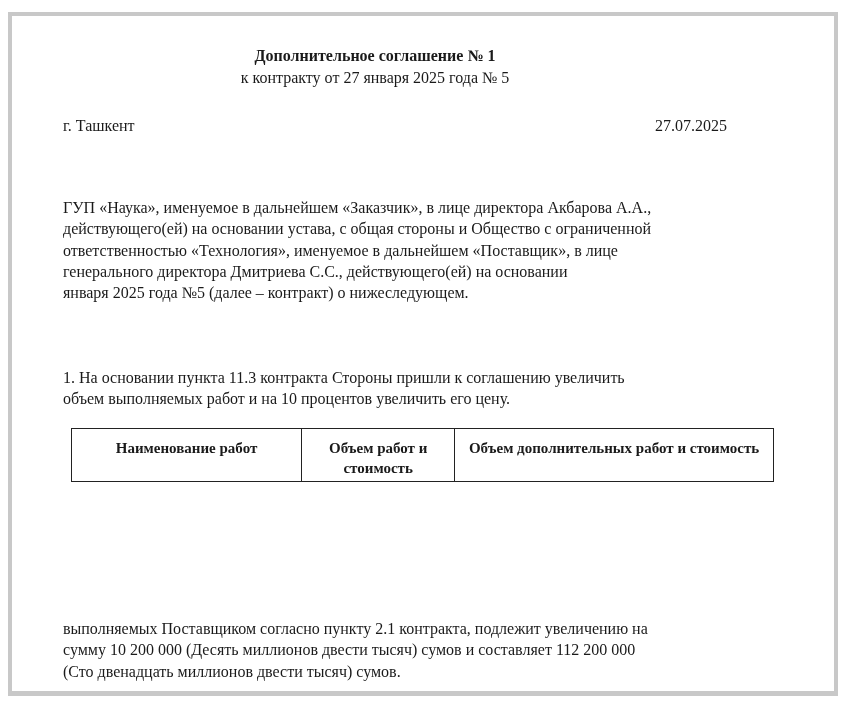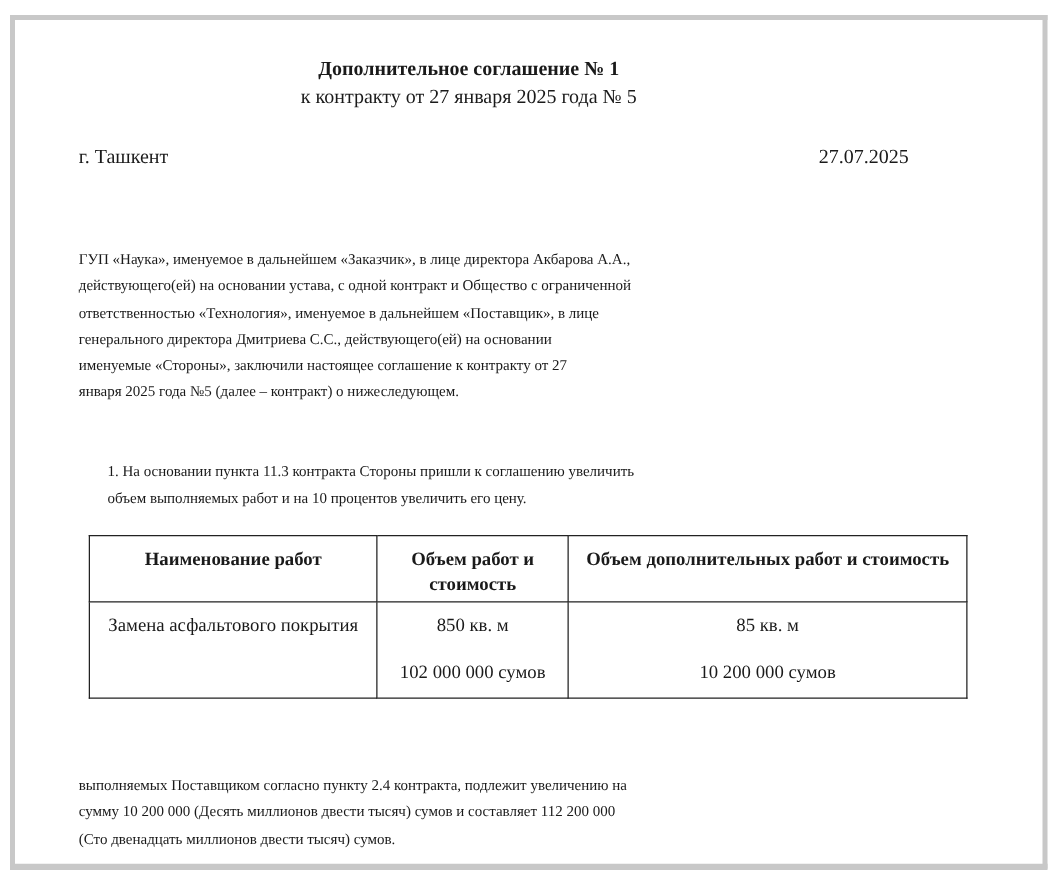--- a/index.html
+++ b/index.html
@@ -10,24 +10,24 @@
   .frame {
     position:absolute; left:8px; top:12px; width:822px; height:690px;
     border:4px solid #c8c8c8; border-bottom:none; background:#fff;
   }
   .title { position:absolute; left:0; width:750px; text-align:center; font-size:16px; }
   .t1 { top:47px; font-weight:bold; }
   .t2 { top:69px; }
   .city { position:absolute; left:63px; top:117px; font-size:16px; }
   .date { position:absolute; left:655px; top:117px; font-size:16px; }
   .para {
-    position:absolute; left:63px; width:720px; font-size:12px; line-height:21.3px;
+    position:absolute; left:63px; width:720px; font-size:16px; line-height:21.3px;
   }
   .p1 { top:197px; }
-  .p2 { top:367px;margin-left:23px; }
+  .p2 { top:367px; }
   .p3 { top:618px; }
   .line { white-space:nowrap; display:block; }
   table {
     position:absolute; left:71px; top:428px; width:703px; border-collapse:collapse;
     font-size:15px;
     padding-left:18px;
   }
   td, th { border:1px solid #222; text-align:center; vertical-align:top; padding:0; }
   th { font-weight:bold; height:53px; padding-top:9px; box-sizing:border-box; line-height:20px; }
   td { height:77px; padding-top:9px; line-height:20px; box-sizing:border-box; }
@@ -44,55 +44,41 @@
 <div class="frame"></div>
 
 <div class="title t1">Дополнительное соглашение № 1</div>
 <div class="title t2">к контракту от 27 января 2025 года № 5</div>
 
 <div class="city">г. Ташкент</div>
 <div class="date">27.07.2025</div>
 
 <div class="para p1">
   <span class="line">ГУП «Наука», именуемое в дальнейшем «Заказчик», в лице директора Акбарова А.А.,</span>
-  <span class="line">действующего(ей) на основании устава, с одной контракт и Общество с ограниченной</span>
+  <span class="line">действующего(ей) на основании устава, с общая стороны и Общество с ограниченной</span>
   <span class="line">ответственностью «Технология», именуемое в дальнейшем «Поставщик», в лице</span>
   <span class="line">генерального директора Дмитриева С.С., действующего(ей) на основании</span>
-  <span class="line">именуемые «Стороны», заключили настоящее соглашение к контракту от 27</span>
   <span class="line">января 2025 года №5 (далее – контракт) о нижеследующем.</span>
 </div>
 
 <div class="para p2">
   <span class="line">1. На основании пункта 11.3 контракта Стороны пришли к соглашению увеличить</span>
   <span class="line">объем выполняемых работ и на 10 процентов увеличить его цену.</span>
 </div>
 
 <table>
   <tbody>
       <tr>
     <th class="c1">Наименование работ</th>
     <th class="c2">Объем работ и стоимость</th>
     <th class="c3">Объем дополнительных работ и стоимость</th>
   </tr>
-  <tr>
-    <td>Замена асфальтового покрытия</td>
-    <td>
-      <span class="line">850 кв. м</span>
-      <span class="gap"></span>
-      <span class="line">102 000 000 сумов</span>
-    </td>
-    <td>
-      <span class="line">85 кв. м</span>
-      <span class="gap"></span>
-      <span class="line">10 200 000 сумов</span>
-    </td>
-  </tr>
 </tbody>
   </table>
 
 <div class="para p3">
-  <span class="line">выполняемых Поставщиком согласно пункту 2.4 контракта, подлежит увеличению на</span>
+  <span class="line">выполняемых Поставщиком согласно пункту 2.1 контракта, подлежит увеличению на</span>
   <span class="line">сумму 10 200 000 (Десять миллионов двести тысяч) сумов и составляет 112 200 000</span>
   <span class="line">(Сто двенадцать миллионов двести тысяч) сумов.</span>
 </div>
 
 <div class="bottomfade"></div>
 <div class="bottombar"></div>
 
 </body></html>

